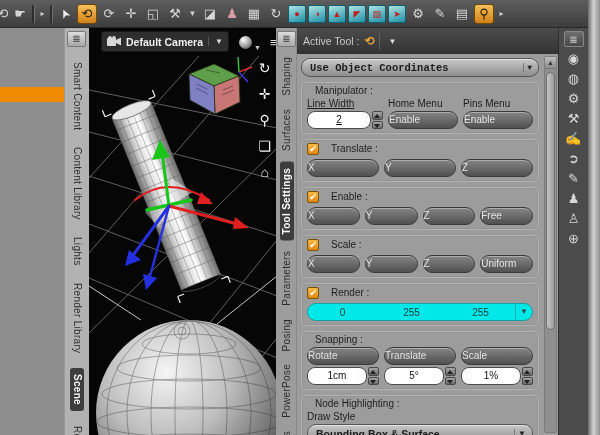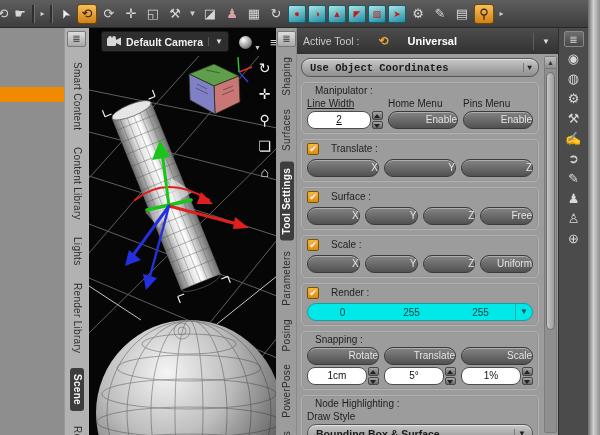--- a/index.html
+++ b/index.html
@@ -58,21 +58,21 @@
 .right-tabs { position:absolute; left:276px; top:28px; width:20px; height:407px;
   background:#9c9c9c; display:flex; flex-direction:column; align-items:center;
   padding-top:3px; overflow:hidden; }
 .right-tabs .vtabs { margin-top:8px; gap:9px; }
 .right-tabs .vtab { transform:rotate(180deg); }
 
 
 .panel { position:absolute; left:296px; top:28px; width:262px; height:407px;
   background:#9c9c9c; border-left:1px solid #8a8a8a; }
 .phead { height:26px; background:linear-gradient(#4c4c4c,#323232); display:flex;
-  align-items:center; gap:19px; padding:0 6px; }
+  align-items:center; gap:5px; padding:0 6px; }
 .phead-label { color:#c9c9c9; font-size:10.5px; }
 .phead-icon { color:#e8a33d; font-size:12px; font-weight:bold; }
 .phead-value { color:#fff; font-weight:bold; font-size:11px; flex:1; }
 .phead-dd { border-left:1px solid #5e5e5e; padding:4px 2px 4px 8px; font-size:8px; color:#ddd; }
 .pbody { position:absolute; top:26px; left:0; right:15px; bottom:0; overflow:hidden; padding-top:3px; }
 
 .dd { height:19px; background:linear-gradient(#c8c8c8,#8e8e8e); border:1px solid #565656;
   border-radius:9px; display:flex; align-items:center; padding:0 3px 0 8px;
   box-shadow:inset 0 1px 0 rgba(255,255,255,.5); }
 .dd-label { flex:1; font-size:10.5px; font-weight:bold; color:#1b1b1b; white-space:nowrap; overflow:hidden; }
@@ -85,21 +85,21 @@
 .gtitle-row { display:flex; align-items:center; gap:4px; padding:1px 0 3px; }
 .chk { width:12px; height:12px; flex:0 0 auto; background:linear-gradient(#f8b73f,#de8a12);
   border:1px solid #7c5300; border-radius:2px; color:#fff; font-size:9px;
   line-height:10px; text-align:center; }
 .lab { font-size:10px; color:#1e1e1e; white-space:nowrap; overflow:hidden; display:block; }
 .row { display:flex; gap:5px; align-items:center; }
 .c1 { width:76px; flex:0 0 auto;text-decoration:underline; }
 .c2 { flex:1; }
 .flex1 { flex:1; }
 .btn { height:18px; background:linear-gradient(#848484,#515151); border:1px solid #3a3a3a;
-  border-radius:9px; color:#e4e4e4; font-size:10px; text-align:right; line-height:16px;
+  border-radius:9px; color:#e4e4e4; font-size:10px; text-align:left; line-height:16px;
   box-shadow:inset 0 1px 0 rgba(255,255,255,.35); display:block; }
 .inp { height:18px; background:#fff; border:1px solid #4c4c4c; border-radius:8px;
   font-size:10px; color:#111; text-align:center; line-height:16px; display:block; }
 .field { display:flex; align-items:center; gap:1px; }
 .spin { width:11px; height:18px; display:flex; flex-direction:column; gap:1px; flex:0 0 auto; }
 .spin i { flex:1; background:linear-gradient(#a6a6a6,#696969); border:1px solid #484848;
   border-radius:2px; position:relative; }
 .spin i:after { content:""; position:absolute; left:1px; top:2px;
   border-left:3px solid transparent; border-right:3px solid transparent; }
 .spin i.up:after { border-bottom:4px solid #222; }
@@ -339,21 +339,20 @@
       <span class="vtab">PowerPose</span>
 
       <span class="vtab">Cameras</span>
     </div>
 </div>
 
 <div class="panel">
   <div class="phead">
     <span class="phead-label">Active Tool :</span>
     <span class="phead-icon">⟲</span>
-    <span class="phead-value">Universal</span>
     <span class="phead-dd">▼</span>
   </div>
 
   <div class="pbody">
     <div class="dd coord-dd">
       <span class="dd-label">Use Object Coordinates</span>
       <span class="dd-arrow">▼</span>
     </div>
 
     <div class="grp">
@@ -385,21 +384,21 @@
 
       <span class="btn flex1">X</span>
           <span class="btn flex1">Y</span>
           <span class="btn flex1">Z</span>
         </div>
     </div>
 
     <div class="grp">
       <div class="gtitle-row">
         <span class="chk">✔</span>
-        <span class="gtitle">Surface :</span>
+        <span class="gtitle">Enable :</span>
       </div>
       <div class="row">
 
       <span class="btn flex1">X</span>
           <span class="btn flex1">Y</span>
           <span class="btn flex1">Z</span>
           <span class="btn flex1">Free</span>
         </div>
     </div>
 

